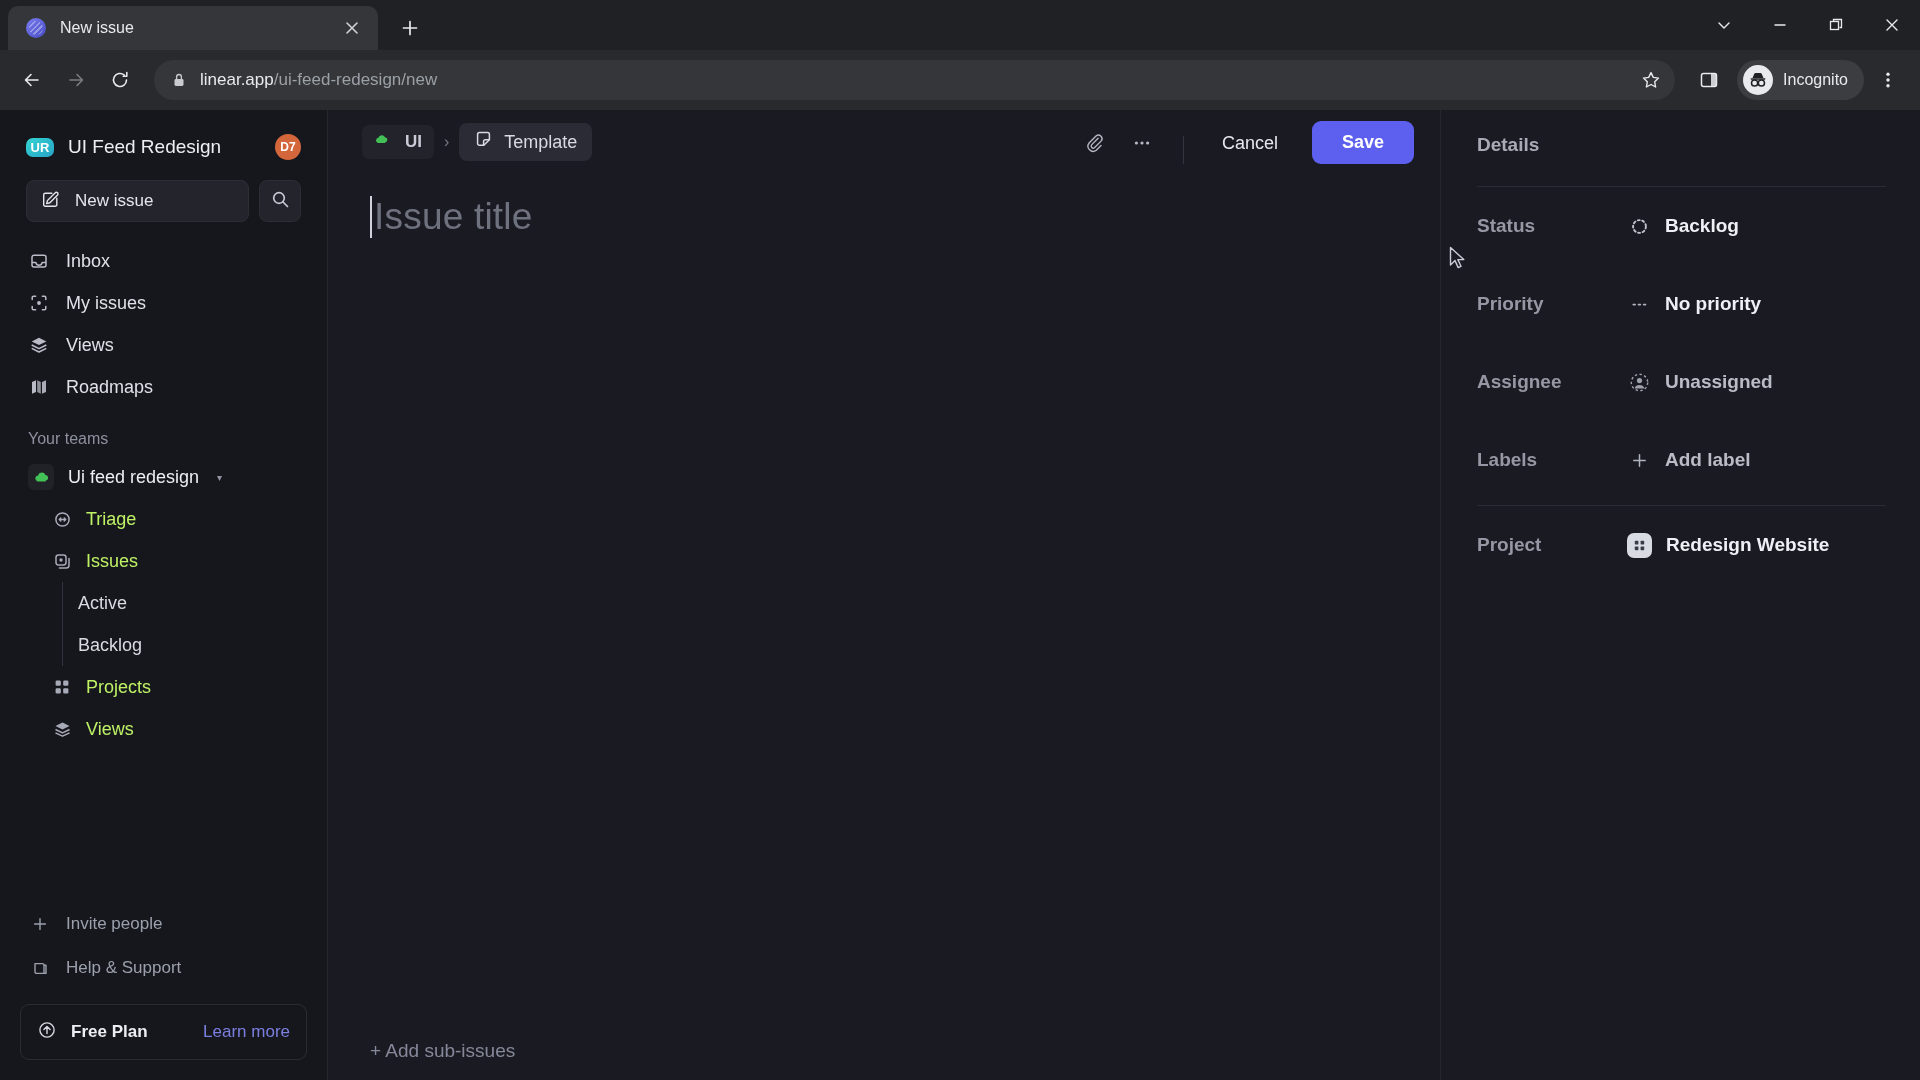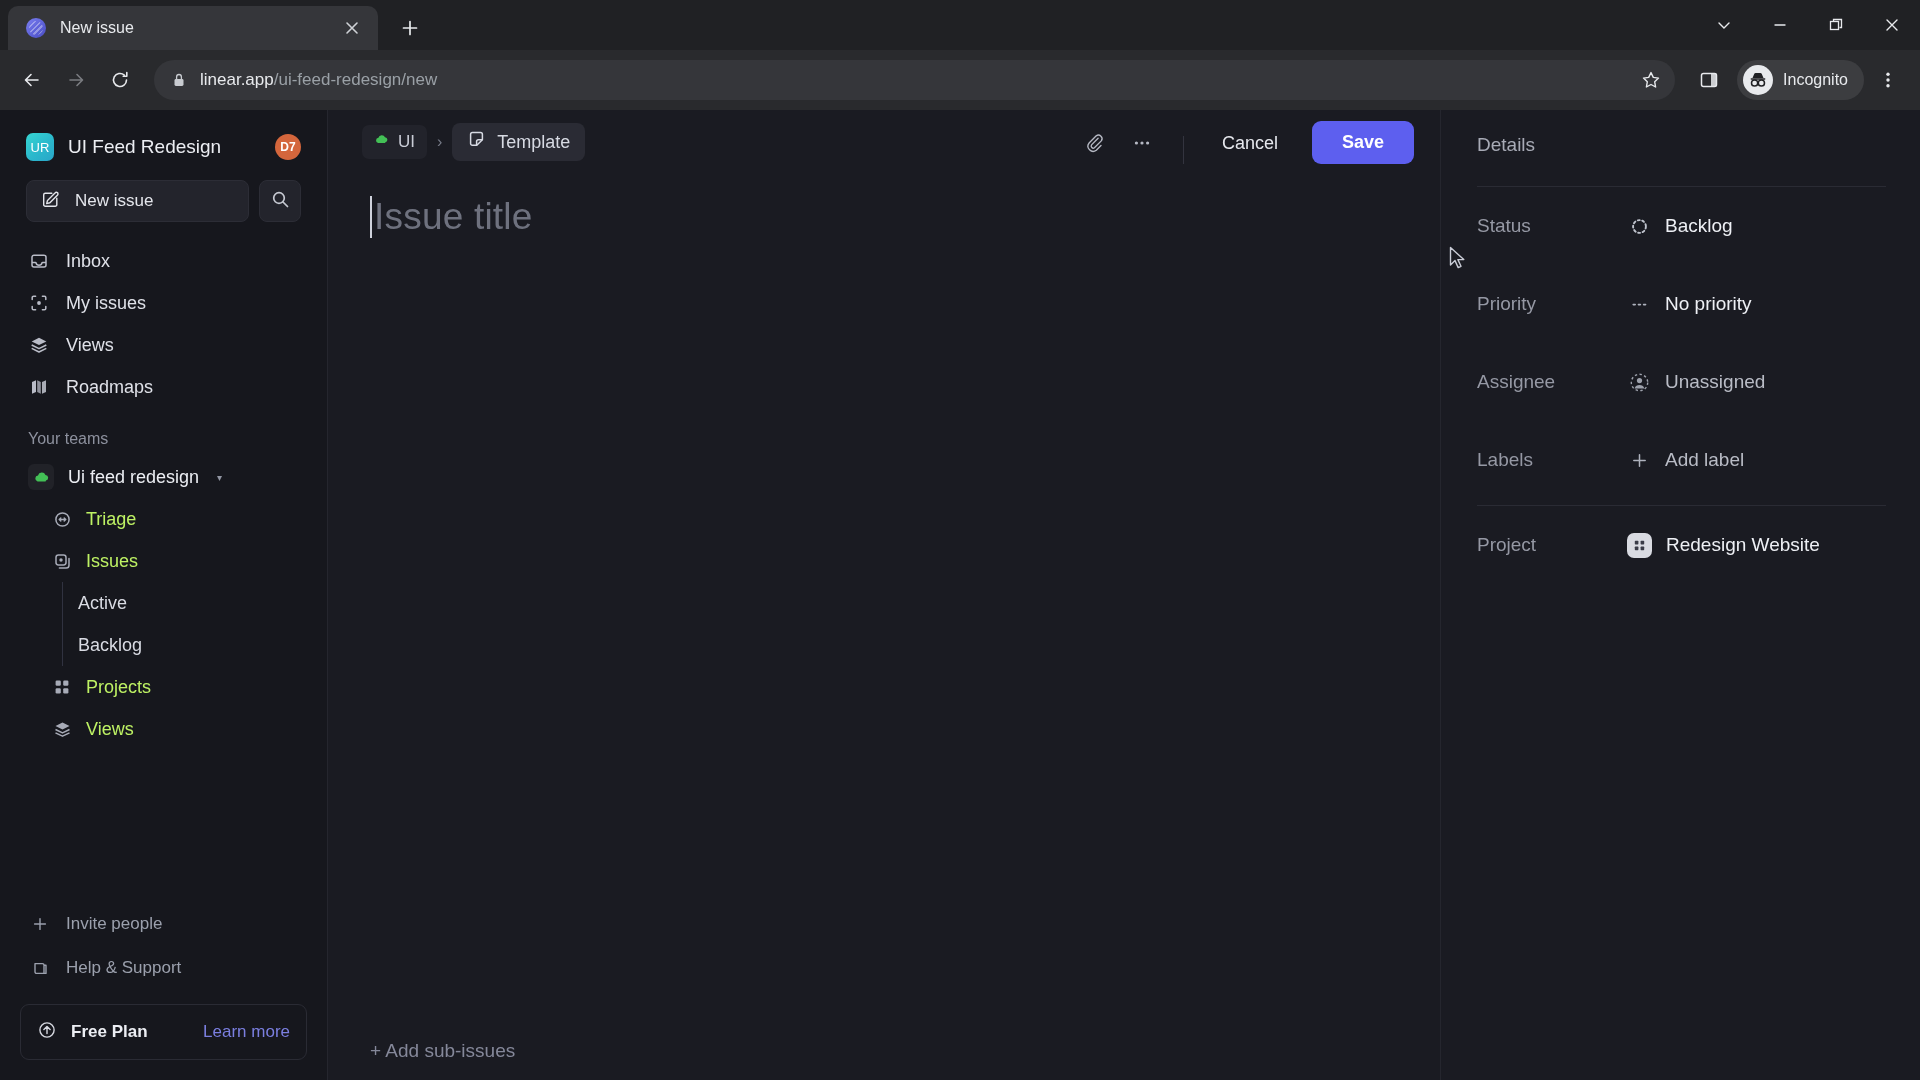--- a/index.html
+++ b/index.html
@@ -87,23 +87,23 @@
   .app { flex: 1; display: flex; background: #1a1b22; min-height: 0; }
 
   
   .sidebar {
     width: 328px; flex: 0 0 328px; background: #16171d;
     border-right: 1px solid #25262e; display: flex; flex-direction: column;
     padding: 14px 0 0 0;
   }
   .ws-row { display: flex; align-items: center; padding: 8px 26px 8px 26px; height: 46px; }
   .ws-avatar {
-    width: 28px; height: 28px; border-radius: 7px;
+    width: 28px; height: 19px; border-radius: 7px;
     background: linear-gradient(140deg,#36d6d2 0%,#2bb8cc 55%,#2aa6c9 100%);
-    color: #ffffff; font-size: 13px; font-weight: 400; display: flex;
+    color: #ffffff; font-size: 13px; font-weight: 700; display: flex;
     align-items: center; justify-content: center; letter-spacing: .2px; flex: 0 0 28px;
   }
   .ws-name { color: #eceef3; font-size: 19px; margin-left: 14px; font-weight: 500; white-space: nowrap;}
   .ws-badge {
     margin-left: auto; width: 26px; height: 26px; border-radius: 50%;
     background: #d4663c; color: #fff; font-size: 12px; font-weight: 700;
     display: flex; align-items: center; justify-content: center;
   }
 
   .newissue-row { display: flex; gap: 10px; padding: 10px 26px 4px 26px; }
@@ -162,22 +162,22 @@
     margin: 14px 20px 20px 20px; height: 56px; border: 1px solid #2a2b34;
     border-radius: 9px; display: flex; align-items: center; padding: 0 16px; gap: 14px;
   }
   .plan-name { color: #eceef3; font-size: 17px; font-weight: 600; }
   .plan-link { margin-left: auto; color: #7b7fe0; font-size: 17px; }
 
   
   .main { flex: 1; display: flex; flex-direction: column; min-width: 0; background:#1a1b22; }
   .main-head { height: 64px; display: flex; align-items: center; padding: 0 26px 0 34px; gap: 0; }
   .crumb-team {
-    display: flex; align-items: center; gap: 9px; height: 34px; padding: 0 12px;
-    background: #22232b; border-radius: 7px; color: #c9ccd6; font-size: 17px;
+    display: flex; align-items: center; gap: 16px; height: 34px; padding: 0 12px;
+    background: #22232b; border-radius: 7px; color: #c9ccd6; font-size: 17px; font-weight: bold;
   }
   .crumb-sep { color: #767a87; font-size: 16px; padding: 0 10px; }
   .crumb-template {
     display: flex; align-items: center; gap: 11px; height: 38px; padding: 0 15px;
     background: #2a2b34; border-radius: 8px; color: #d7dae3; font-size: 18px;
   }
   .head-right { margin-left: auto; display: flex; align-items: flex-end; gap: 6px; }
   .head-icon {
     width: 42px; height: 42px; display: flex; align-items: center; justify-content: center;
     color: #b6b9c4; border-radius: 7px;
@@ -194,21 +194,21 @@
   .caret-bar { width: 2px; height: 42px; background: #cfd2dc; margin-right: 2px; }
   .issue-title-ph { color: #6e717e; font-size: 37px; letter-spacing: .2px; }
   .issue-desc-ph { color: #5f626e; font-size: 22px; margin-top: 26px; }
   .subissues {
     position: absolute; left: 42px; bottom: 18px; color: #85889a; font-size: 19px;
   }
 
   
   .details {
     width: 480px; flex: 0 0 480px; border-left: 1px solid #25262e;
-    padding: 24px 34px 0 36px; background: #1a1b22;
+    padding: 24px 34px 0 36px; background: #1a1b22; font-weight: bold;
   }
   .details-title { color: #a8abb6; font-size: 19px; }
   .hr { height: 1px; background: #2a2b34; margin: 30px 0 0 0; }
   .drow { display: flex; align-items: center; height: 78px; }
   .dlabel { width: 150px; flex: 0 0 150px; color: #9598a4; font-size: 19px; }
   .dvalue { display: flex; align-items: center; gap: 14px; color: #eef0f5; font-size: 19px; }
   .dvalue.muted { color: #b9bcc6; }
   .dicon { width: 24px; height: 24px; display: flex; align-items: center; justify-content: center; flex: 0 0 24px; }
   .proj-icon {
     width: 25px; height: 25px; border-radius: 7px; background: #d9dbe2;

